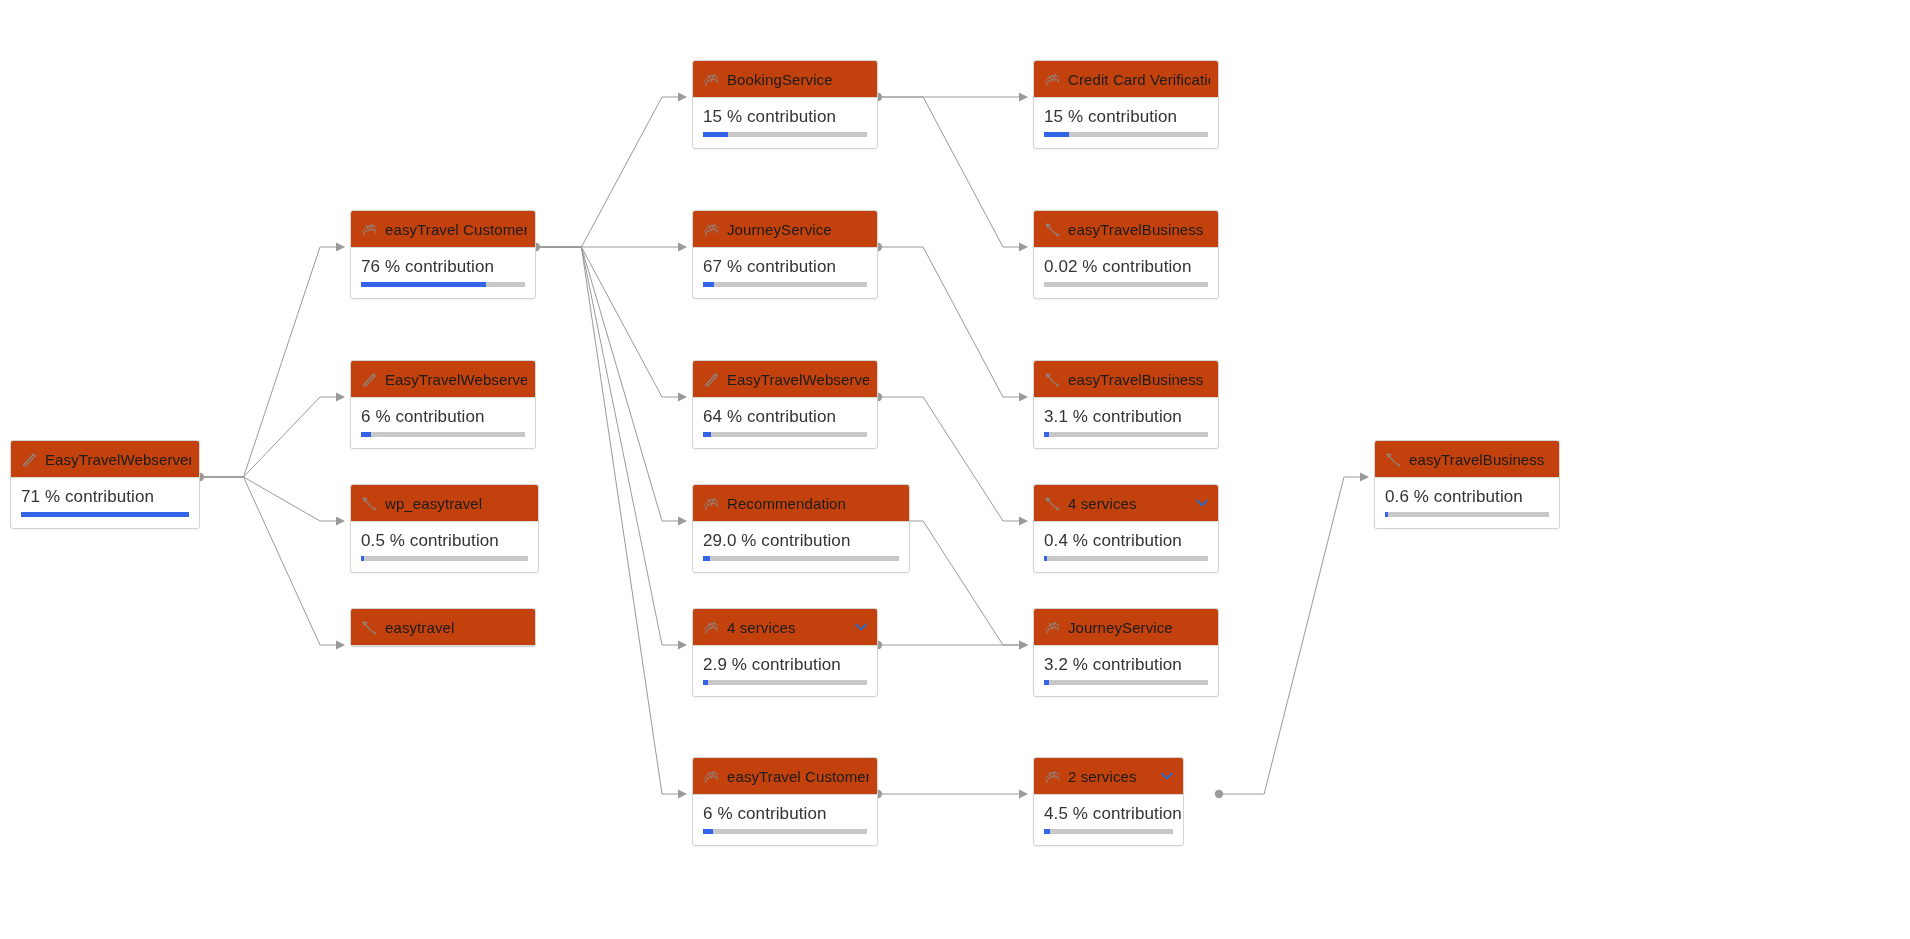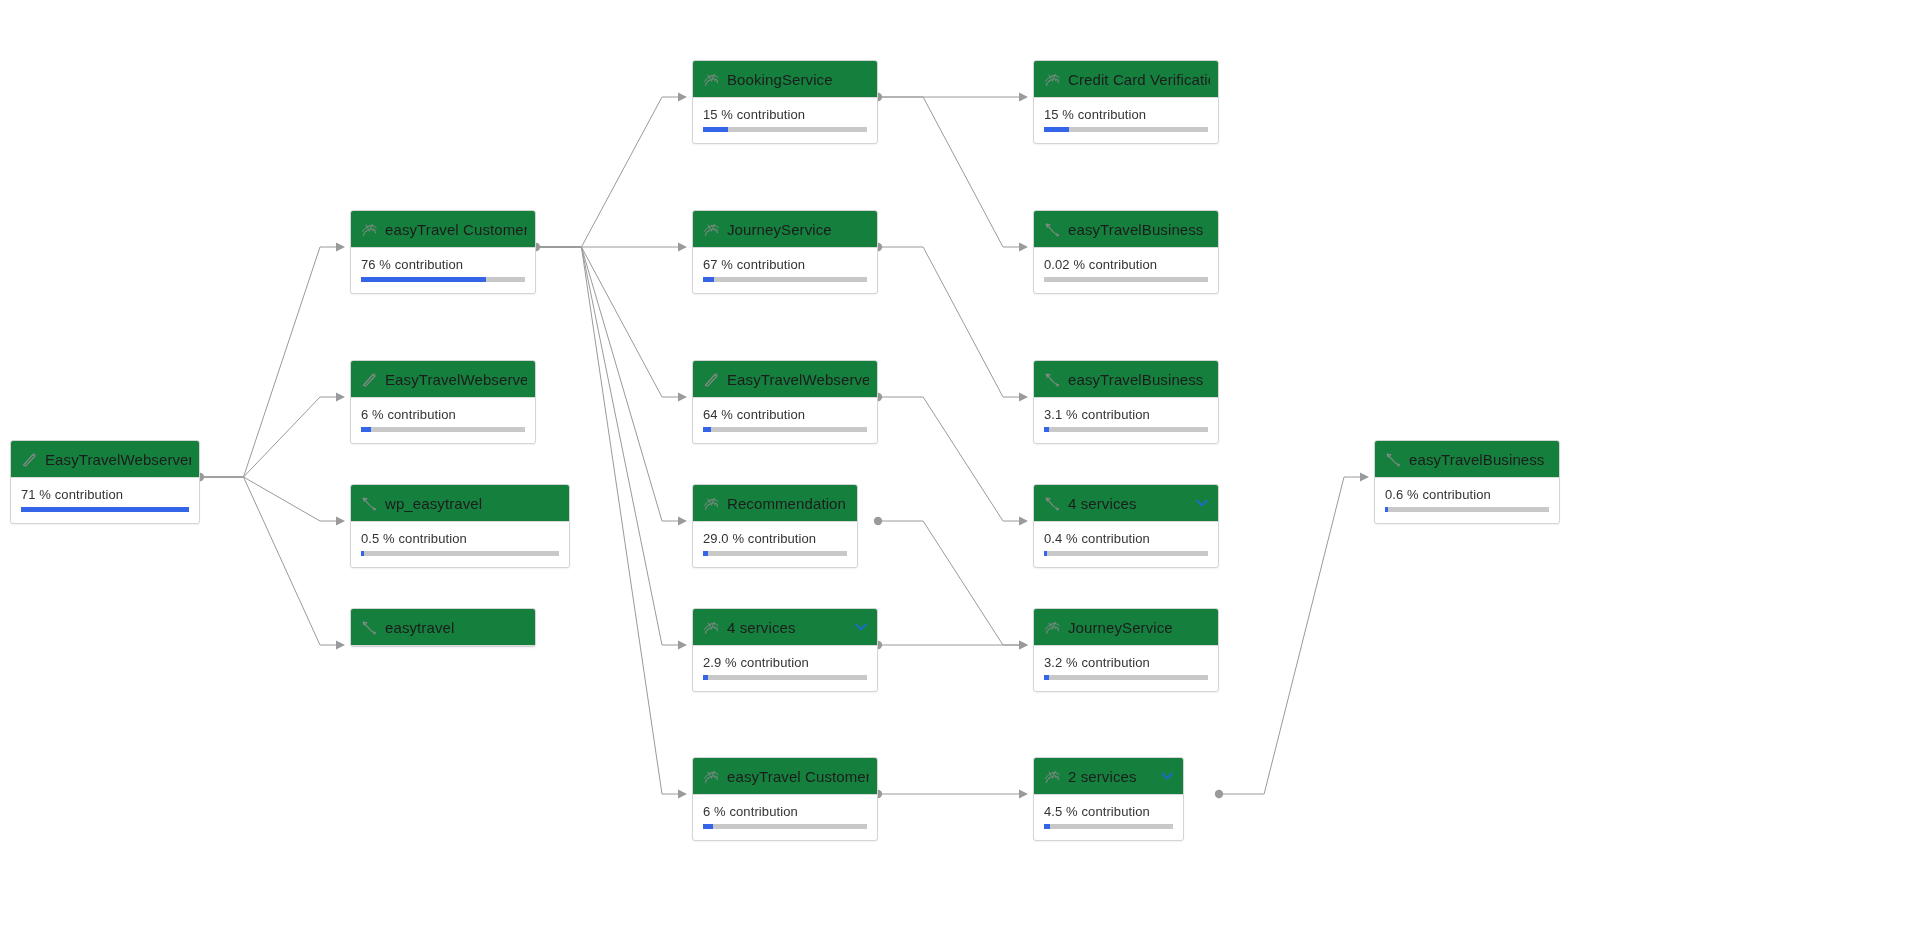--- a/index.html
+++ b/index.html
@@ -17,21 +17,21 @@
     position:absolute;
     width:226px;
     background:#ffffff;
     border:1px solid #d4d4d4;
     border-radius:3px;
     box-sizing:border-box;
     box-shadow:0 1px 2px rgba(0,0,0,0.06);
   }
   .node-header{
     height:37px;
-    background:#15803d;
+    background:#c2410c;
     border-bottom:1px solid #d9d9d9;
     display:flex;
     align-items:center;
     padding:0 8px 0 10px;
     box-sizing:border-box;
     border-radius:2px 2px 0 0;
   }
   .node-icon{
     width:17px;height:17px;
     flex:0 0 17px;
@@ -54,21 +54,21 @@
     margin-left:6px;
     display:inline-flex;
     align-items:center;
     justify-content:center;
   }
   .node-body{
     padding:9px 10px 11px 10px;
     box-sizing:border-box;
   }
   .contrib-label{
-    font-size:13px;
+    font-size:17px;
     color:#333333;
     margin-bottom:5px;
     white-space:nowrap;
     letter-spacing:0.1px;
   }
   .bar-track{
     height:5px;
     background:#c8c8c8;
     border-radius:0;
     overflow:hidden;
@@ -194,21 +194,21 @@
           </span>
           <span class="node-title">EasyTravelWebserver:8079</span>
         </div>
         <div class="node-body">
           <div class="contrib-label">6 % contribution</div>
           <div class="bar-track">
             <div class="bar-fill" style="width: 6%;"></div>
           </div>
         </div>
       </div>
-      <div class="node" style="left: 350px; top: 484px; width: 220px;">
+      <div class="node" style="left: 350px; top: 484px; width: 189px;">
         <div class="node-header">
           <span class="node-icon">
             <svg width="17" height="17" viewBox="0 0 17 17">
               <path d="M2.2 3.1 C4.6 5.4 7.0 8.4 9.4 11.0 C11.2 12.9 12.9 13.9 14.6 14.2" fill="none" stroke="#8a8a8a" stroke-width="1.1" stroke-linecap="round"></path>
               <path d="M2.2 3.1 L6.2 3.6 L3.2 6.4 Z" fill="none" stroke="#8a8a8a" stroke-width="1"></path>
               <path d="M12.0 12.6 L14.8 14.3 L12.4 15.2" fill="none" stroke="#8a8a8a" stroke-width="1"></path>
             </svg>
           </span>
           <span class="node-title">wp_easytravel</span>
         </div>
@@ -306,21 +306,21 @@
           </span>
           <span class="node-title">EasyTravelWebserver:8079</span>
         </div>
         <div class="node-body">
           <div class="contrib-label">64 % contribution</div>
           <div class="bar-track">
             <div class="bar-fill" style="width: 5%;"></div>
           </div>
         </div>
       </div>
-      <div class="node" style="left: 692px; top: 484px; width: 166px;">
+      <div class="node" style="left: 692px; top: 484px; width: 218px;">
         <div class="node-header">
           <span class="node-icon">
             <svg width="17" height="17" viewBox="0 0 17 17">
               <g stroke="#8a8a8a" stroke-width="0.95" fill="none" stroke-linecap="round">
                 <path d="M1.6 10.4 C3.4 7.6 5.6 5.6 8.4 4.8"></path>
                 <path d="M8.4 4.8 C11.0 4.1 13.3 4.8 15.2 6.6"></path>
                 <path d="M2.6 12.6 C4.6 10.2 6.8 8.6 9.4 8.0"></path>
                 <path d="M9.4 8.0 C11.6 7.6 13.4 8.2 14.8 9.6"></path>
                 <path d="M5.0 4.0 L6.4 6.0"></path>
                 <path d="M11.4 3.2 L10.4 5.2"></path>

